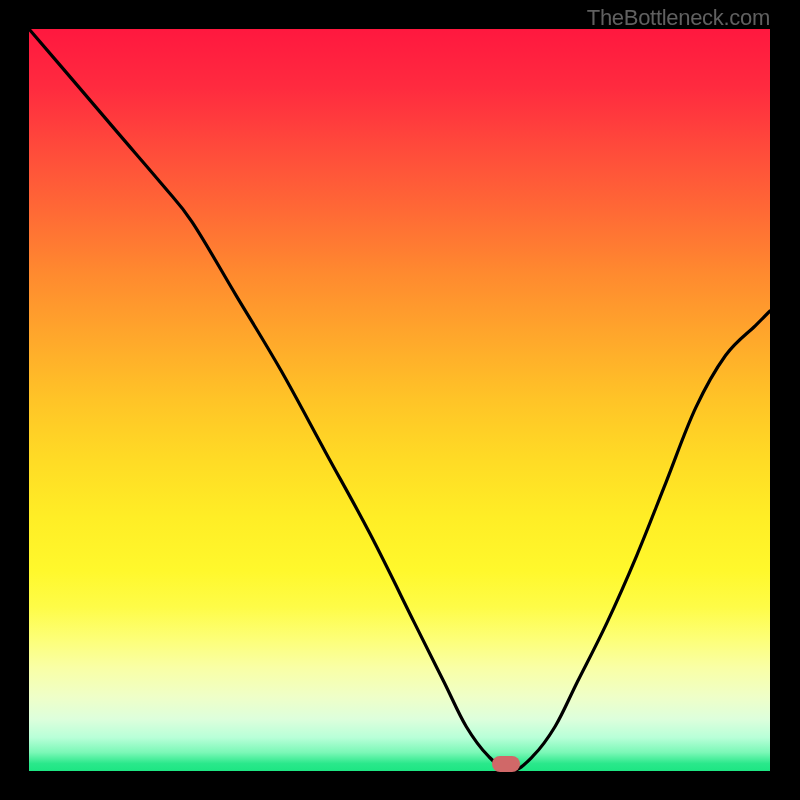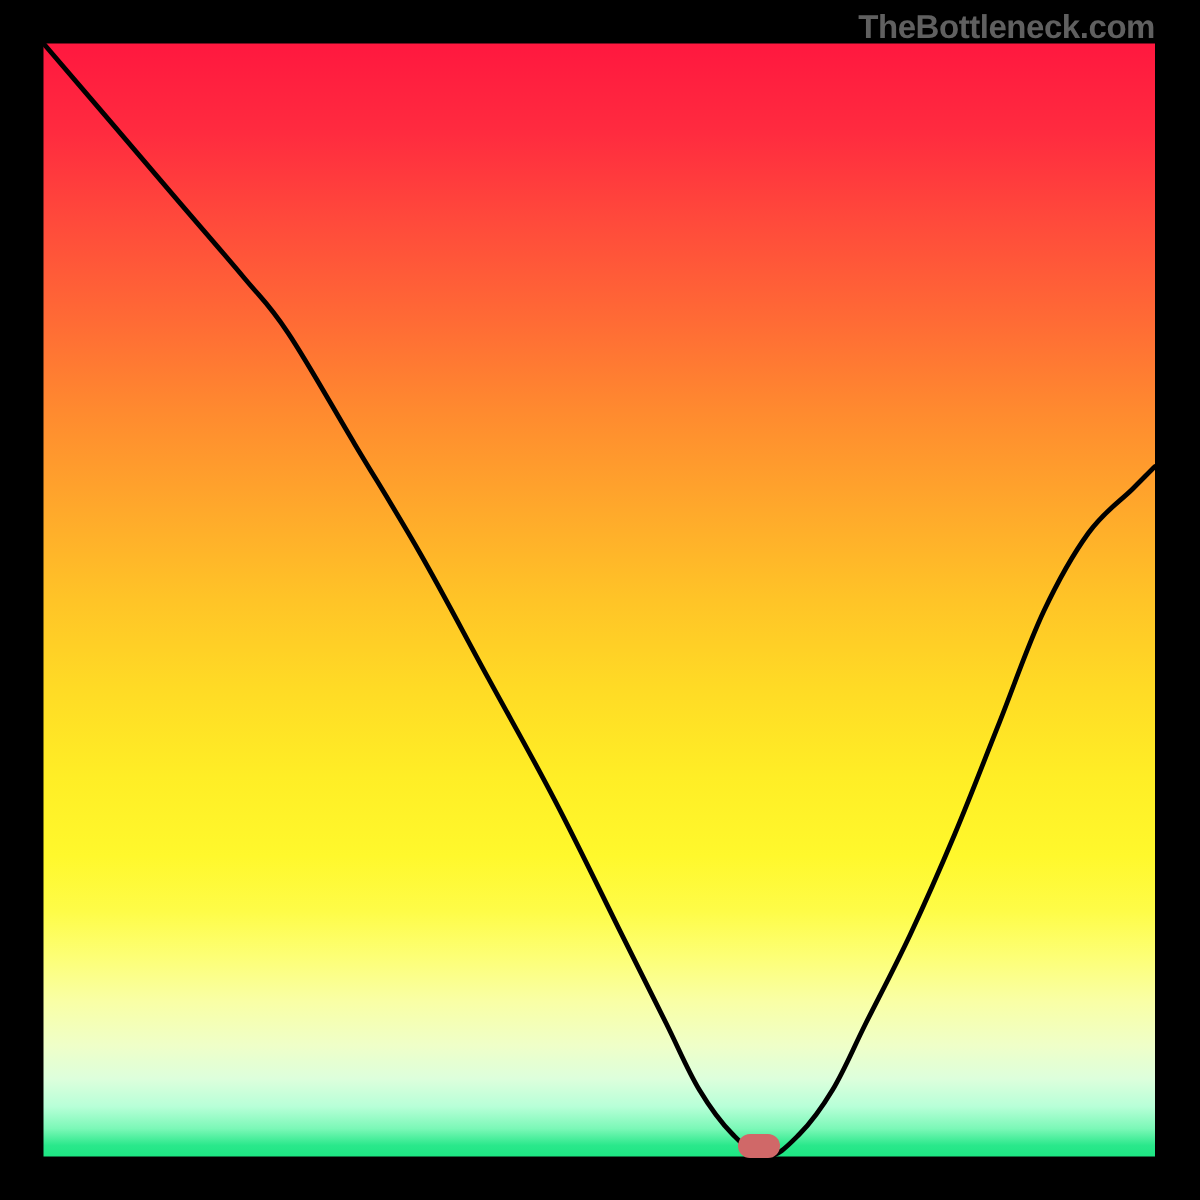--- a/index.html
+++ b/index.html
@@ -43,21 +43,21 @@
       #2ae88b 99%,
       #1de683 100%
     );
   }
   .attribution {
     position: absolute;
     top: 5px;
     right: 30px;
     font-family: Arial, Helvetica, sans-serif;
     font-size: 22px;
-    font-weight: 700;
+    font-weight: 400;
     color: #606060;
     letter-spacing: -0.3px;
   }
   svg.curve {
     position: absolute;
     left: 0;
     top: 0;
     width: 741px;
     height: 742px;
     overflow: visible;

